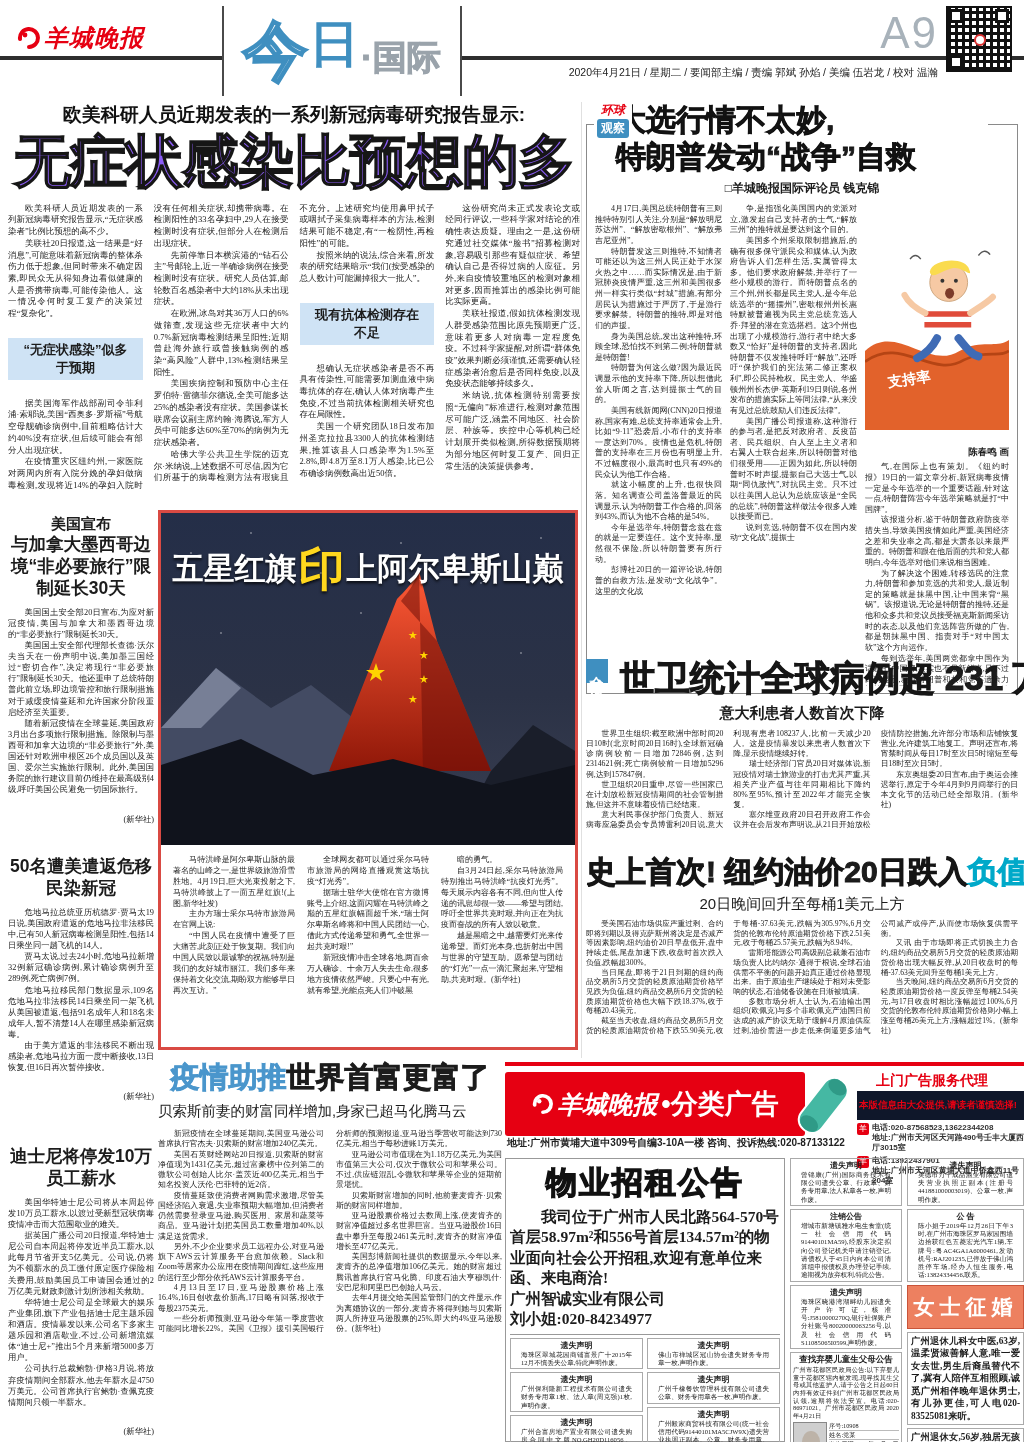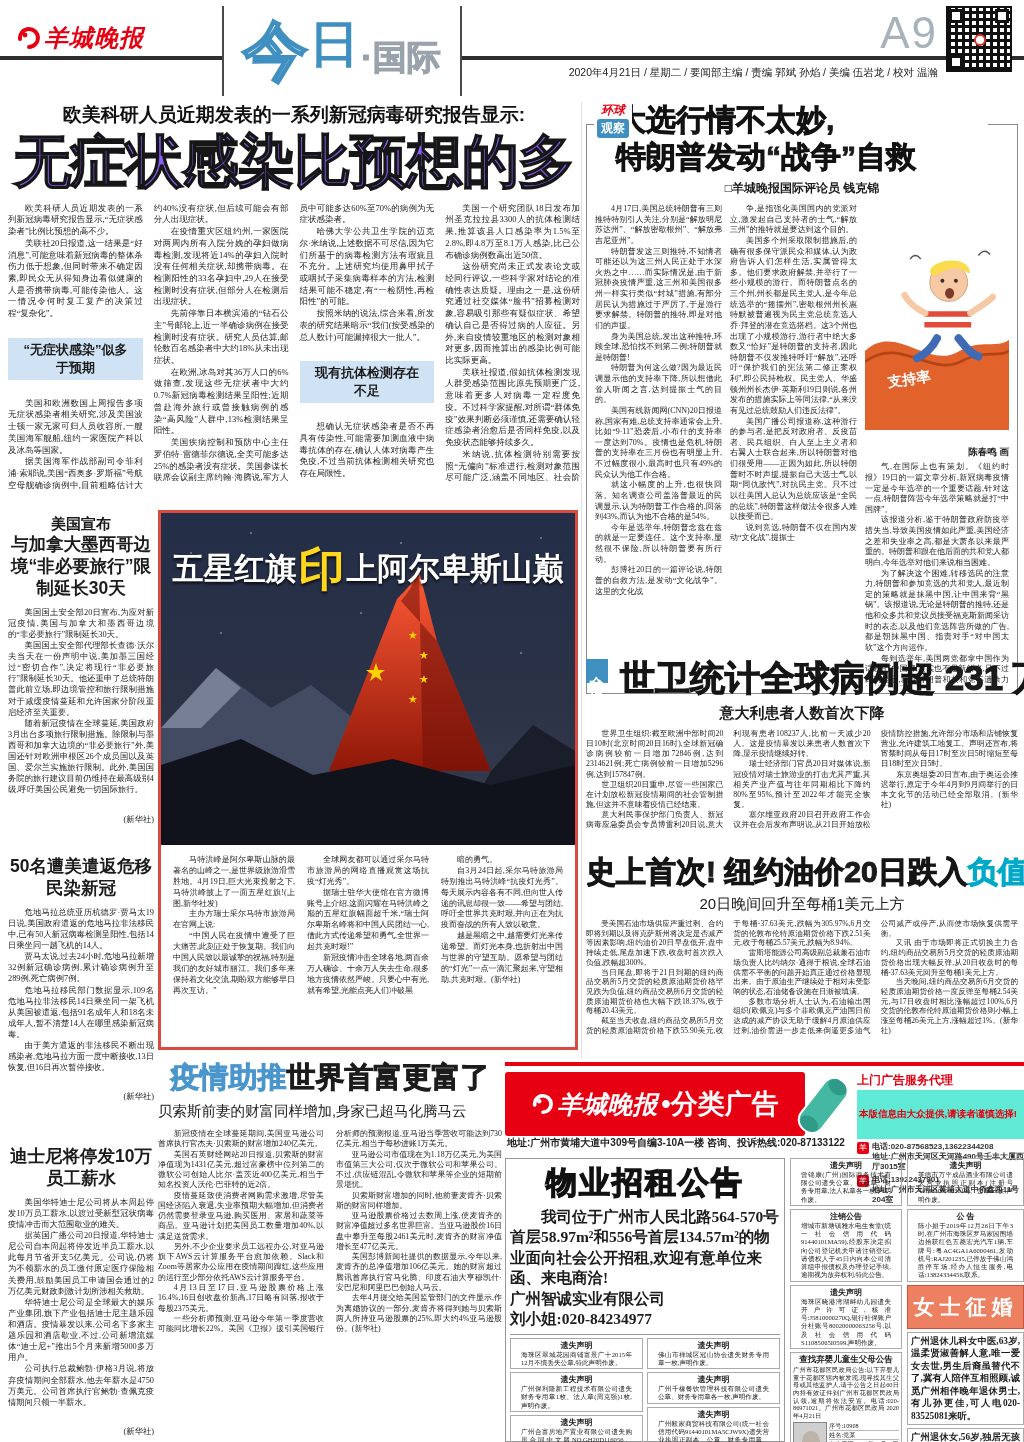--- a/index.html
+++ b/index.html
@@ -104,22 +104,22 @@
 
   
   .red-rule{position:absolute;left:505px;top:1062px;width:519px;height:4px;background:var(--red);}
   .classified{position:absolute;left:505px;top:1072px;width:519px;height:370px;font-family:var(--sans);}
   .banner{position:relative;height:74px;}
   .banner-red{position:absolute;left:0;top:0;width:300px;height:64px;background:var(--red);border-radius:3px;display:flex;align-items:center;justify-content:center;gap:4px;color:#fff;}
   .banner-red .bb{font-family:var(--serif);font-style:italic;font-weight:bold;font-size:25px;}
   .banner-red .bt{font-weight:900;font-size:27px;}
   .phone-ico{position:absolute;left:282px;top:-4px;z-index:2;}
   .svc{position:absolute;left:352px;top:0;width:167px;}
-  .svc-title{color:var(--red);font-weight:900;font-size:12px;}
-  .svc-note{color:var(--red);background:#5eead4;font-size:9.5px;font-weight:bold;padding:18px 2px;margin-top:1px;}
+  .svc-title{color:var(--red);font-weight:900;font-size:14px;margin-left:19px;}
+  .svc-note{color:var(--red);background:#0f172a;font-size:9.5px;font-weight:bold;padding:8px 2px;margin-top:1px;}
   .contact{display:flex;gap:3px;margin-top:3px;align-items:flex-start;}
   .mini-logo{flex:none;width:12px;height:12px;background:var(--red);color:#fff;font-size:8px;line-height:12px;text-align:center;border-radius:2px;}
   .contact div{font-size:8px;line-height:1.25;color:#333;font-weight:bold;}
   .addr-line{position:absolute;left:2px;top:64px;font-size:10px;font-weight:bold;color:#222;white-space:nowrap;}
   .cgrid{position:absolute;left:0;top:86px;width:519px;height:284px;display:flex;gap:5px;}
   .cL{width:280px;flex:none;border:1px solid #999;padding:3px 4px;}
   .prop-title{text-align:center;font-weight:900;font-size:31px;-webkit-text-stroke:1.2px #111;letter-spacing:2px;}
   .prop-body{font-family:var(--serif);font-weight:bold;font-size:15.5px;line-height:1.32;margin-top:3px;}
   .prop-body p{text-indent:2em;}
   .prop-body .nocap{text-indent:0;}
@@ -175,21 +175,20 @@
   <div class="lead">
     <div class="kicker">欧美科研人员近期发表的一系列新冠病毒研究报告显示:</div>
     <div class="lead-head">无症状感染比预想的多</div>
     <div class="lead-body">
       <div>
           <p>欧美科研人员近期发表的一系列新冠病毒研究报告显示,“无症状感染者”比例比预想的高不少。</p>
           <p>美联社20日报道,这一结果是“好消息”,可能意味着新冠病毒的整体杀伤力低于想象,但同时带来不确定因素,即民众无从得知身边看似健康的人是否携带病毒,可能传染他人。这一情况令何时复工复产的决策过程“复杂化”。</p>
         </div>
       <div class="bluehead">“无症状感染”似多于预期</div>
       <div>
-          <p>美国和欧洲数国上周报告多项无症状感染者相关研究,涉及美国波士顿一家无家可归人员收容所,一艘美国海军舰船,纽约一家医院产科以及冰岛等国家。</p>
           <p>据美国海军作战部副司令菲利浦·索耶说,美国“西奥多·罗斯福”号航空母舰确诊病例中,目前粗略估计大约40%没有症状,但后续可能会有部分人出现症状。</p>
           <p>在疫情重灾区纽约州,一家医院对两周内所有入院分娩的孕妇做病毒检测,发现将近14%的孕妇入院时没有任何相关症状,却携带病毒。在检测阳性的33名孕妇中,29人在接受检测时没有症状,但部分人在检测后出现症状。</p>
           <p>先前停靠日本横滨港的“钻石公主”号邮轮上,近一半确诊病例在接受检测时没有症状。研究人员估算,邮轮数百名感染者中大约18%从未出现症状。</p>
           <p>在欧洲,冰岛对其36万人口的6%做筛查,发现这些无症状者中大约0.7%新冠病毒检测结果呈阳性;近期曾赴海外旅行或曾接触病例的感染“高风险”人群中,13%检测结果呈阳性。</p>
           <p>美国疾病控制和预防中心主任罗伯特·雷德菲尔德说,全美可能多达25%的感染者没有症状。美国参谋长联席会议副主席约翰·海腾说,军方人员中可能多达60%至70%的病例为无症状感染者。</p>
           <p>哈佛大学公共卫生学院的迈克尔·米纳说,上述数据不可尽信,因为它们所基于的病毒检测方法有瑕疵且不充分。上述研究均使用鼻甲拭子或咽拭子采集病毒样本的方法,检测结果可能不稳定,有“一检阴性,再检阳性”的可能。</p>
           <p>按照米纳的说法,综合来看,所发表的研究结果暗示“我们(按受感染的总人数计)可能漏掉很大一批人”。</p>
         </div>
       <div class="bluehead">现有抗体检测存在不足</div>
       <div>

